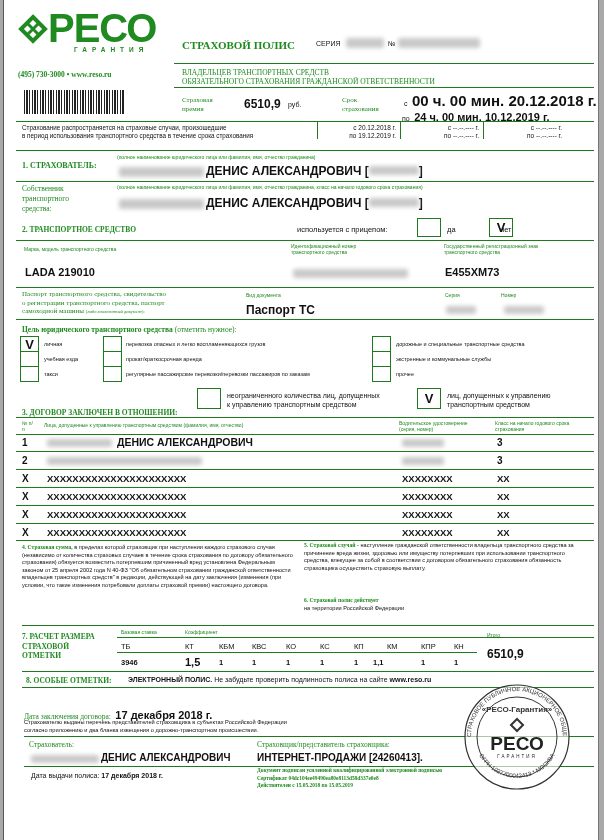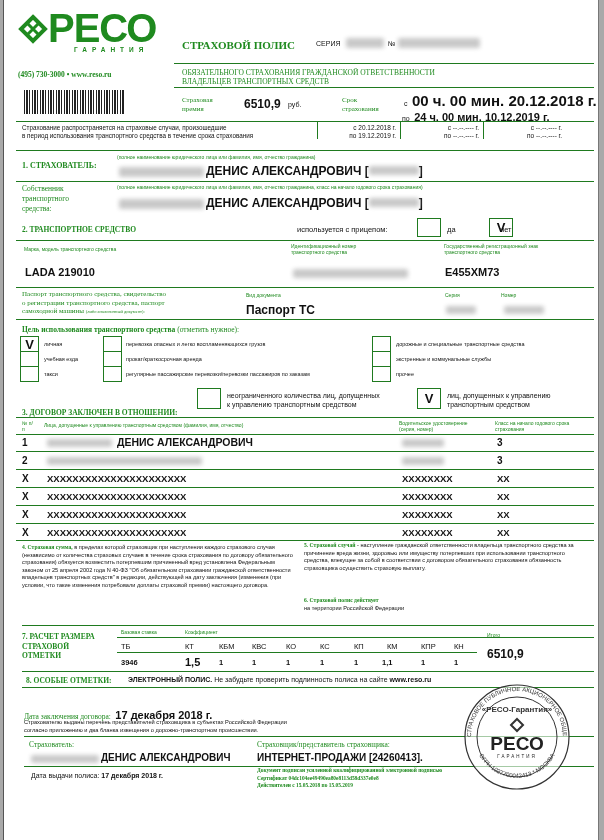--- a/index.html
+++ b/index.html
@@ -35,22 +35,22 @@
   <div class="barcode" style="left:20px;top:90px;width:100px;height:24px;"></div>
 
   <div class="abs g bold" style="left:178px;top:39px;font-size:11px;">СТРАХОВОЙ ПОЛИС</div>
   <div class="abs" style="left:312px;top:40px;font-size:7px;">СЕРИЯ</div>
   <span class="abs blur" style="left:342px;top:38px;width:38px;height:10px;"></span>
   <div class="abs" style="left:384px;top:40px;font-size:7px;">№</div>
   <span class="abs blur" style="left:394px;top:38px;width:82px;height:10px;"></span>
 
   <div class="hl" style="left:170px;top:63px;width:420px;"></div>
   <div class="abs g" style="left:178px;top:68px;font-size:7.5px;line-height:9px;">
+    <div>ВЛАДЕЛЬЦЕВ ТРАНСПОРТНЫХ СРЕДСТВ</div>
     <div>ОБЯЗАТЕЛЬНОГО СТРАХОВАНИЯ ГРАЖДАНСКОЙ ОТВЕТСТВЕННОСТИ</div>
-    <div>ВЛАДЕЛЬЦЕВ ТРАНСПОРТНЫХ СРЕДСТВ</div>
   </div>
   <div class="hl" style="left:170px;top:87px;width:420px;"></div>
 
   <div class="abs g" style="left:178px;top:96px;font-size:7px;line-height:9px;">
     <div>Страховая</div>
     <div>премия</div>
   </div>
   <div class="abs bold" style="left:240px;top:97px;font-size:12px;">6510,9</div>
   <div class="abs" style="left:284px;top:101px;font-size:7px;">руб.</div>
 
@@ -135,21 +135,21 @@
   </div>
   <div class="abs tiny" style="left:242px;top:292px;">Вид документа</div>
   <div class="abs bold" style="left:242px;top:303px;font-size:12px;">Паспорт ТС</div>
   <div class="abs tiny" style="left:441px;top:292px;">Серия</div>
   <span class="abs blur" style="left:442px;top:306px;width:30px;height:8px;"></span>
   <div class="abs tiny" style="left:497px;top:292px;">Номер</div>
   <div class="abs blur" style="left:500px;top:306px;width:40px;height:8px;"></div>
   <div class="hl" style="left:12px;top:319px;width:578px;"></div>
 
   <div class="abs g" style="left:18px;top:325px;font-size:7.5px;">
-    <span class="bold">Цель использования транспортного средства</span> <span>(отметить нужное):</span>
+    <span class="bold">Цель юридического транспортного средства</span> <span>(отметить нужное):</span>
   </div>
 
   <div class="box" style="left:16px;top:336px;width:19px;height:16px;line-height:15px;">V</div>
   <div class="abs" style="left:40px;top:341px;font-size:5.5px;">личная</div>
   <div class="box" style="left:16px;top:351px;width:19px;height:16px;"></div>
   <div class="abs" style="left:40px;top:356px;font-size:5.5px;">учебная езда</div>
   <div class="box" style="left:16px;top:366px;width:19px;height:16px;"></div>
   <div class="abs" style="left:40px;top:371px;font-size:5.5px;">такси</div>
 
   <div class="box" style="left:99px;top:336px;width:19px;height:16px;"></div>
@@ -257,21 +257,21 @@
   <div class="abs" style="left:417px;top:642px;font-size:7.5px;">КПР</div>
   <div class="abs" style="left:450px;top:642px;font-size:7.5px;">КН</div>
 
   <div class="abs bold" style="left:117px;top:658px;font-size:7.5px;">3946</div>
   <div class="abs bold" style="left:181px;top:656px;font-size:11px;">1,5</div>
   <div class="abs bold" style="left:215px;top:658px;font-size:7.5px;">1</div>
   <div class="abs bold" style="left:248px;top:658px;font-size:7.5px;">1</div>
   <div class="abs bold" style="left:282px;top:658px;font-size:7.5px;">1</div>
   <div class="abs bold" style="left:316px;top:658px;font-size:7.5px;">1</div>
   <div class="abs bold" style="left:350px;top:658px;font-size:7.5px;">1</div>
-  <div class="abs bold" style="left:378px;top:658px;font-size:7.5px;">1,1</div>
+  <div class="abs bold" style="left:369px;top:658px;font-size:7.5px;">1,1</div>
   <div class="abs bold" style="left:417px;top:658px;font-size:7.5px;">1</div>
   <div class="abs bold" style="left:450px;top:658px;font-size:7.5px;">1</div>
   <div class="abs bold" style="left:483px;top:647px;font-size:12px;">6510,9</div>
 
   <div class="abs g bold" style="left:22px;top:676px;font-size:7.5px;">8. ОСОБЫЕ ОТМЕТКИ:</div>
   <div class="abs" style="left:124px;top:676px;font-size:7px;white-space:nowrap;">
     <span class="bold">ЭЛЕКТРОННЫЙ ПОЛИС.</span> <span>Не забудьте проверить подлинность полиса на сайте</span> <span class="bold">www.reso.ru</span>
   </div>
   <div class="hl" style="left:18px;top:687px;width:572px;"></div>
 

